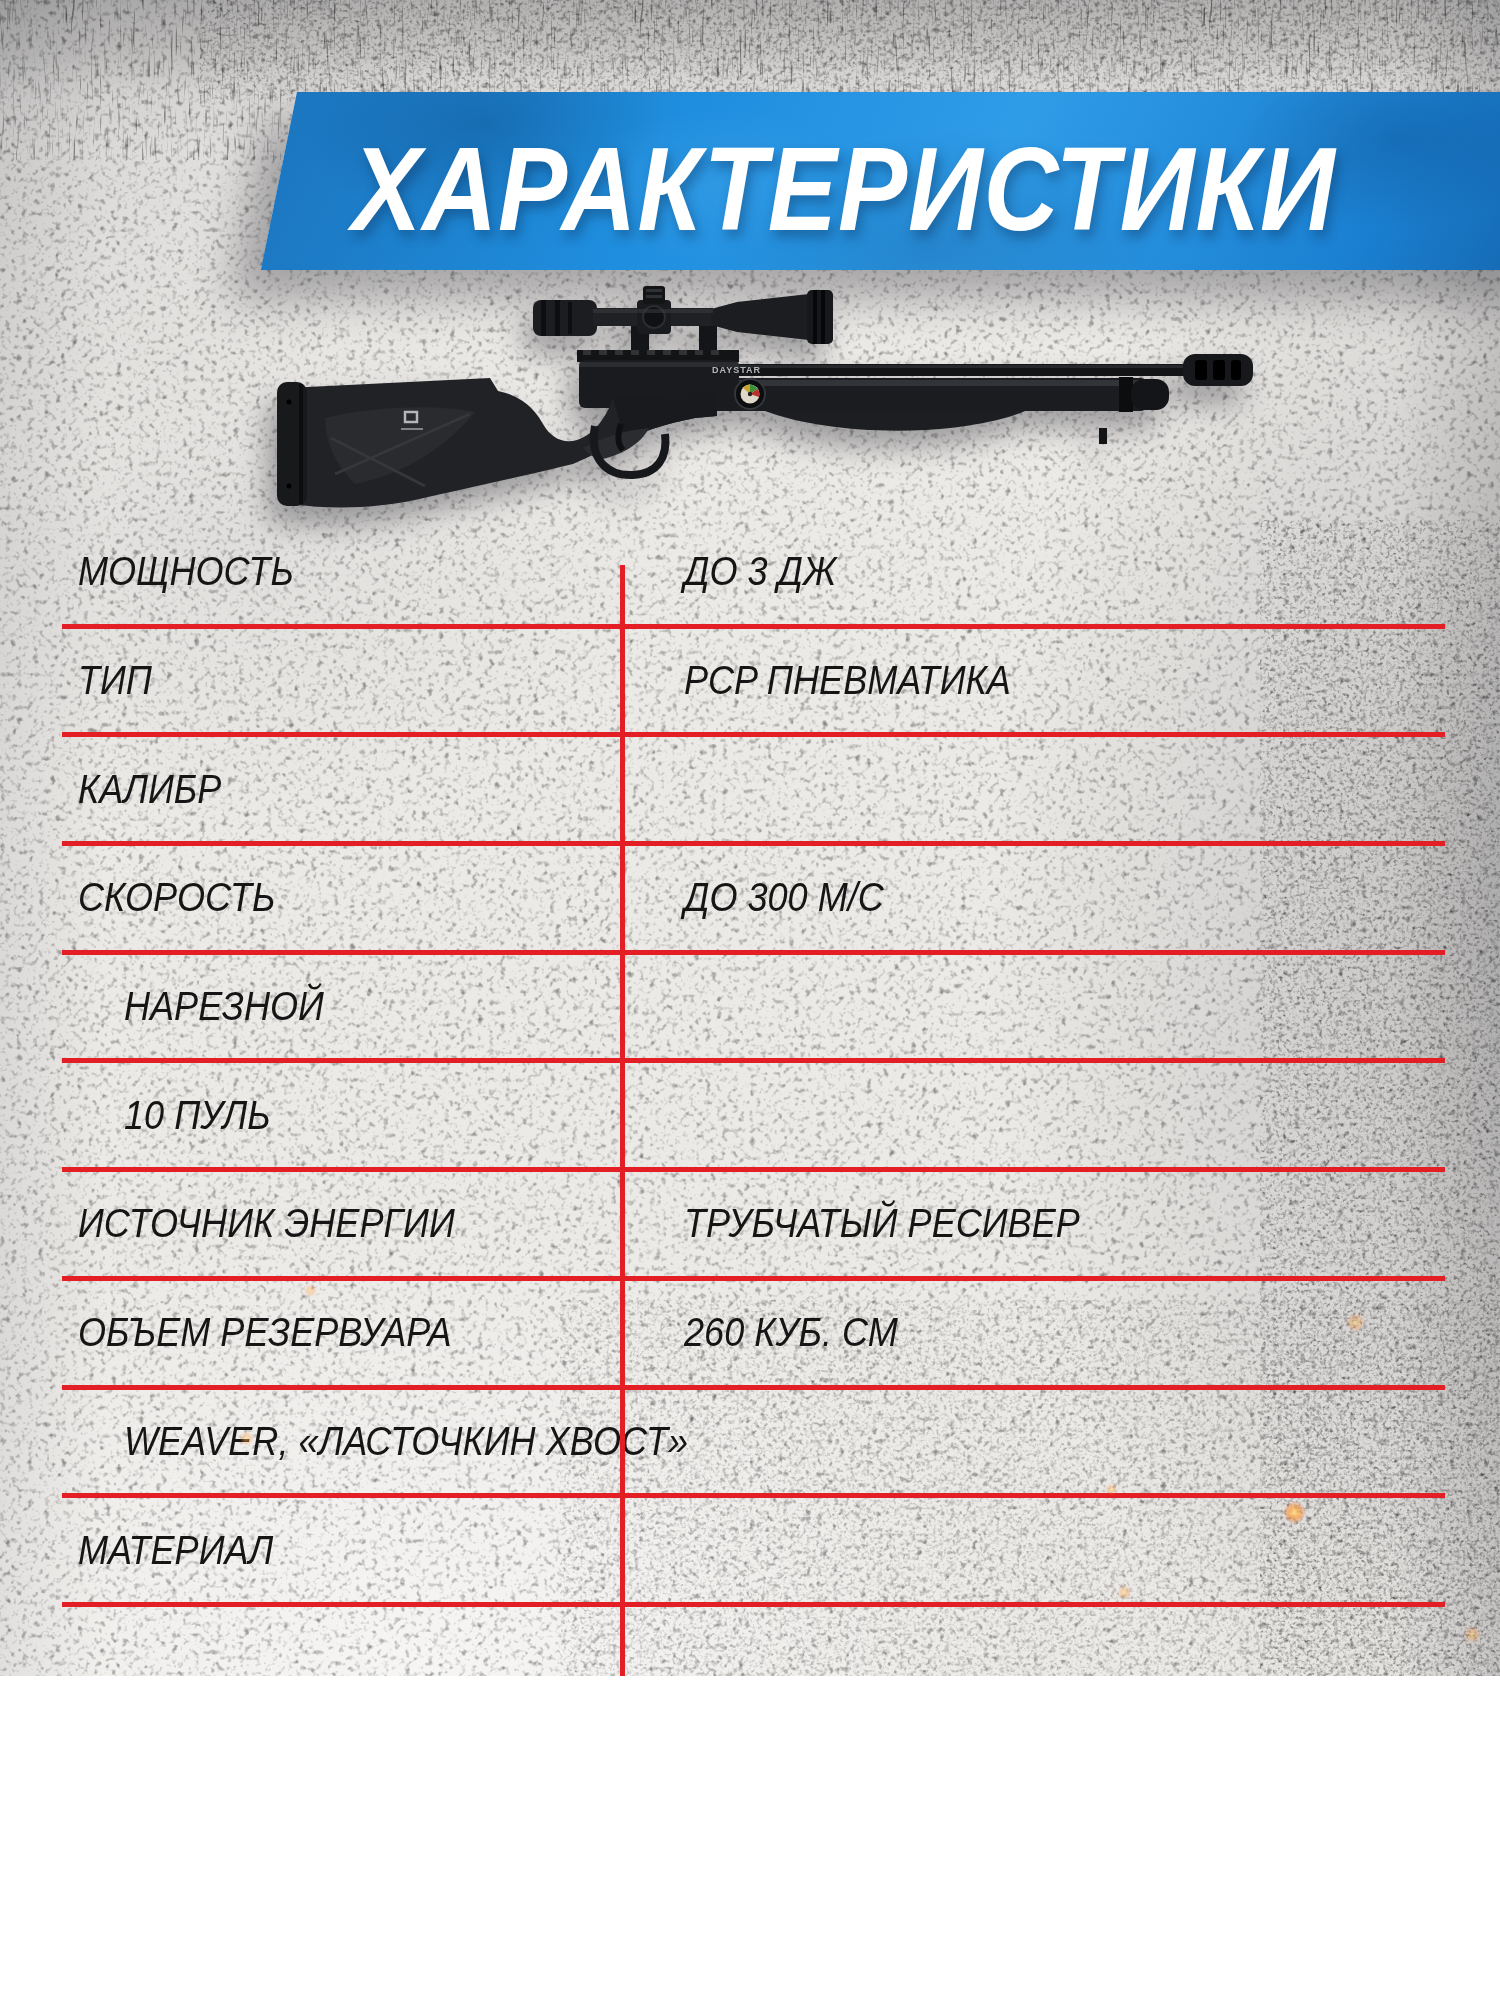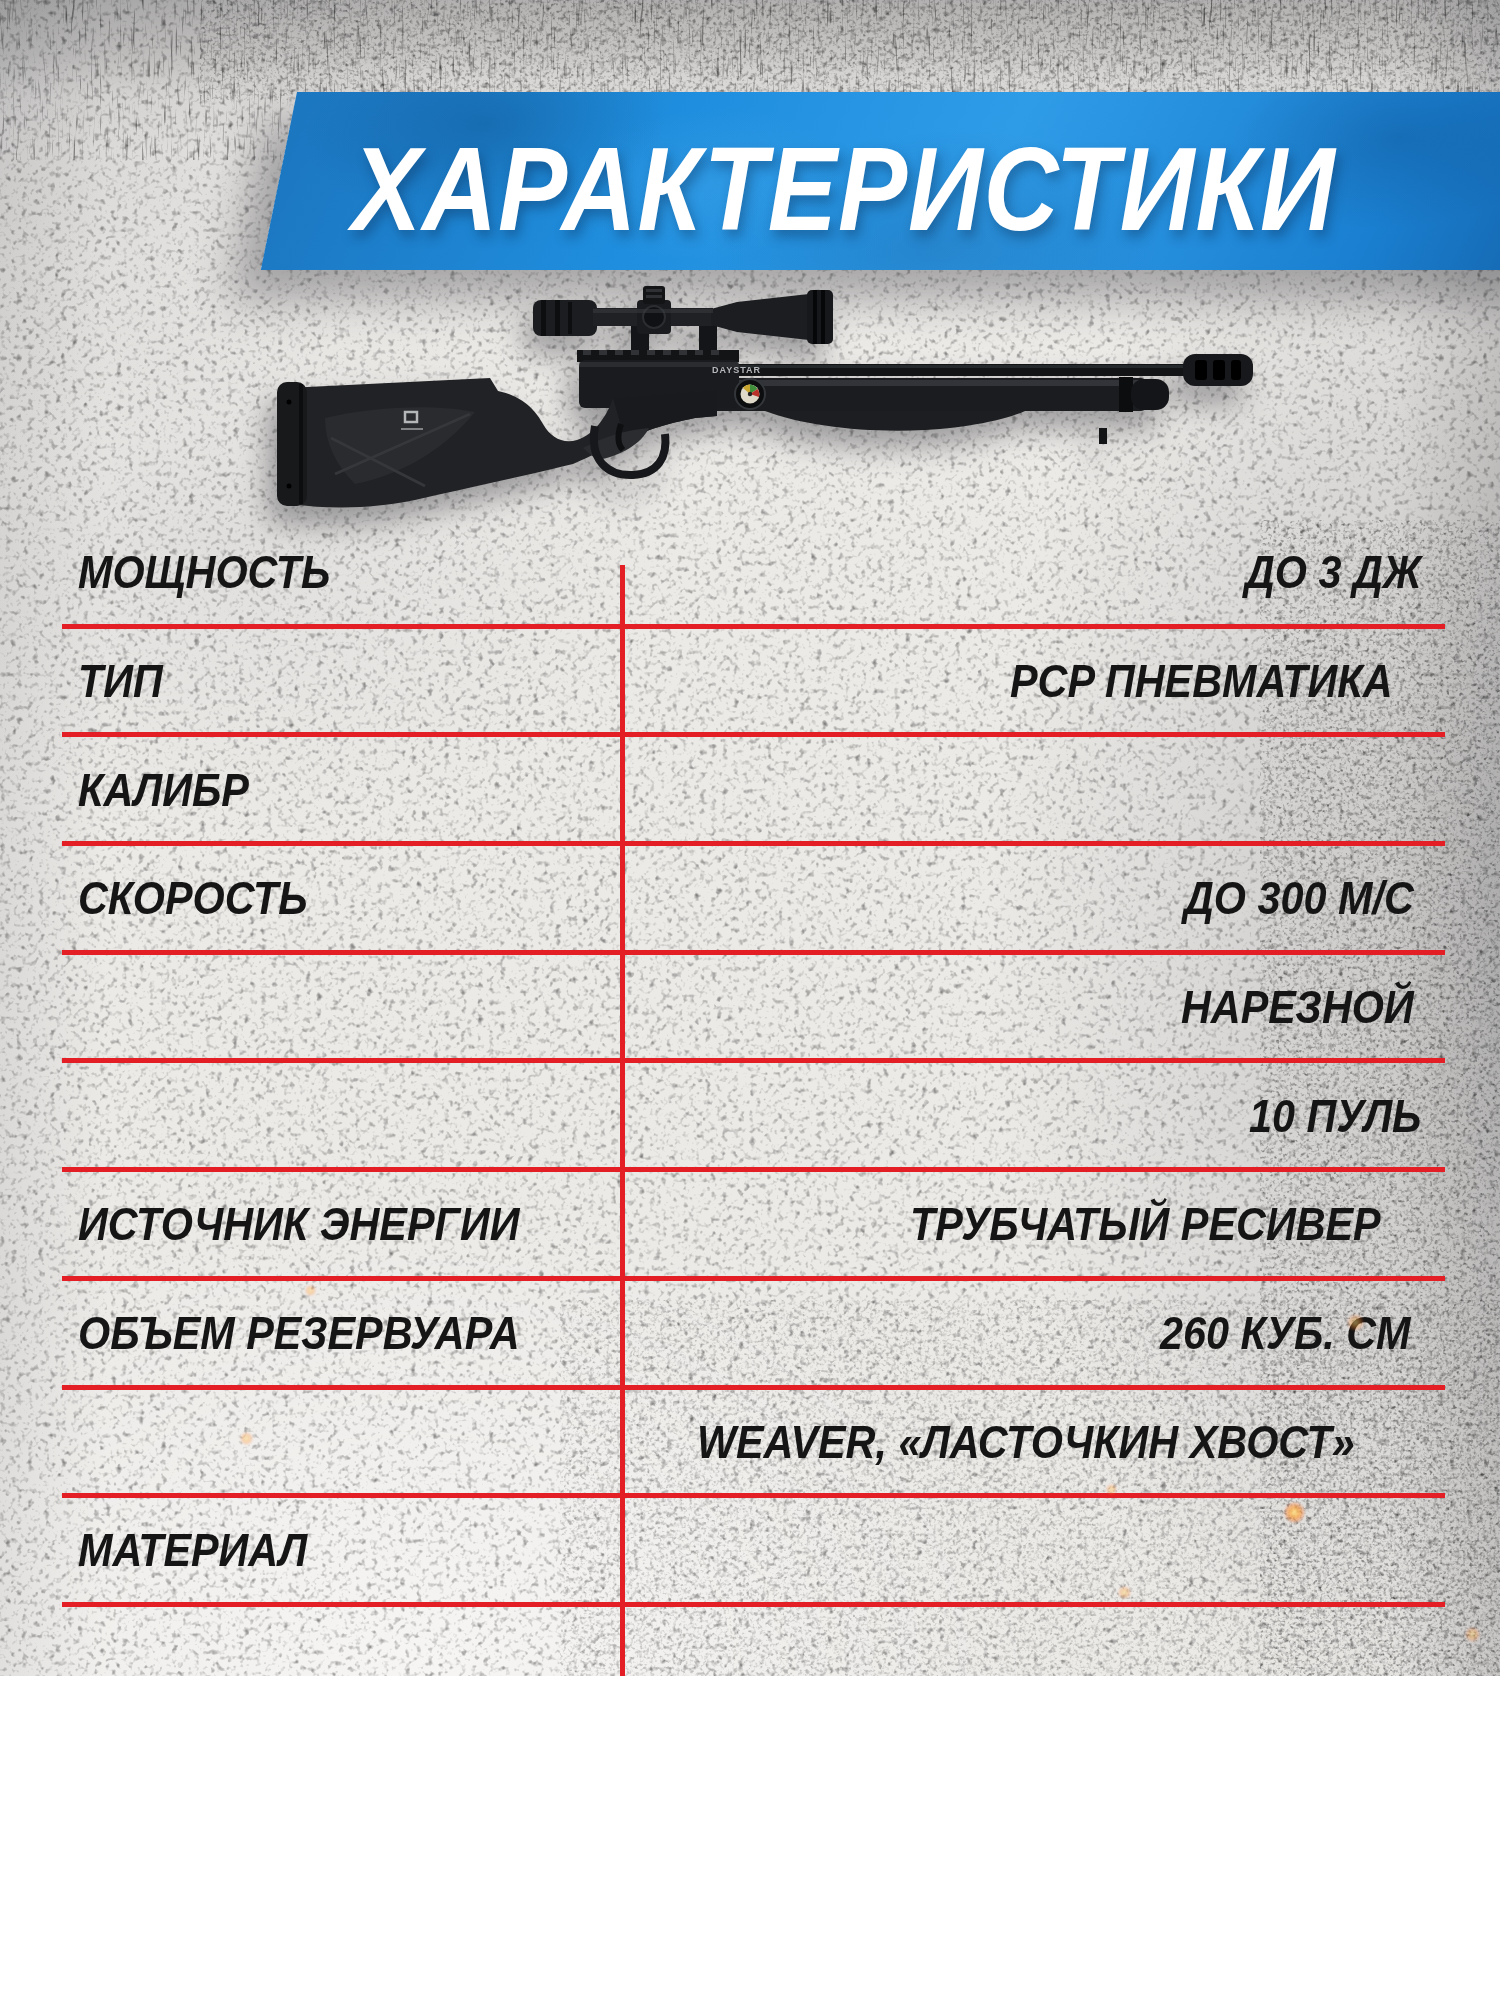--- a/index.html
+++ b/index.html
@@ -29,23 +29,23 @@
     transform:scaleX(.88);transform-origin:left top;letter-spacing:1px;
     text-shadow:4px 7px 12px rgba(8,35,70,.35);}
 
   
   .rifle{position:absolute;left:265px;top:278px;z-index:3;
     filter:drop-shadow(-10px 18px 14px rgba(35,35,42,.38));}
 
   
   .spec-table{position:absolute;left:62px;top:520px;width:1383px;z-index:4;}
   .spec-row{display:flex;align-items:center;height:108.7px;border-bottom:5px solid var(--divider-red,#e31e24);box-sizing:border-box;}
-  .cell{color:var(--text-dark,#151515);font-weight:700;font-style:italic;font-size:47px;line-height:1.05;}
+  .cell{color:var(--text-dark,#151515);font-weight:400;font-style:italic;font-size:41px;line-height:1.05;}
   .cell-label{width:560px;padding:0 26px 0 16px;box-sizing:border-box;}
-  .cell-value{flex:1;padding-left:62px;box-sizing:border-box;white-space:nowrap;text-align:right;}
+  .cell-value{flex:1;padding-left:62px;box-sizing:border-box;white-space:nowrap;}
   .condense{display:inline-block;transform:scaleX(.88);transform-origin:left center;}
   .v-divider{position:absolute;left:620px;top:565px;width:5px;height:1212px;z-index:4;background:var(--divider-red,#e31e24);}
 
   
   .logo{position:absolute;left:0;top:1790px;width:1500px;z-index:4;display:flex;flex-direction:column;align-items:center;}
   .logo-text{margin-top:6px;font-size:42px;font-weight:700;font-style:italic;letter-spacing:1px;transform:scaleX(.95);white-space:nowrap;}
   .logo-text .red{color:var(--logo-red,#d42127);}
   .logo-text .blk{color:#17181a;}
 
   

